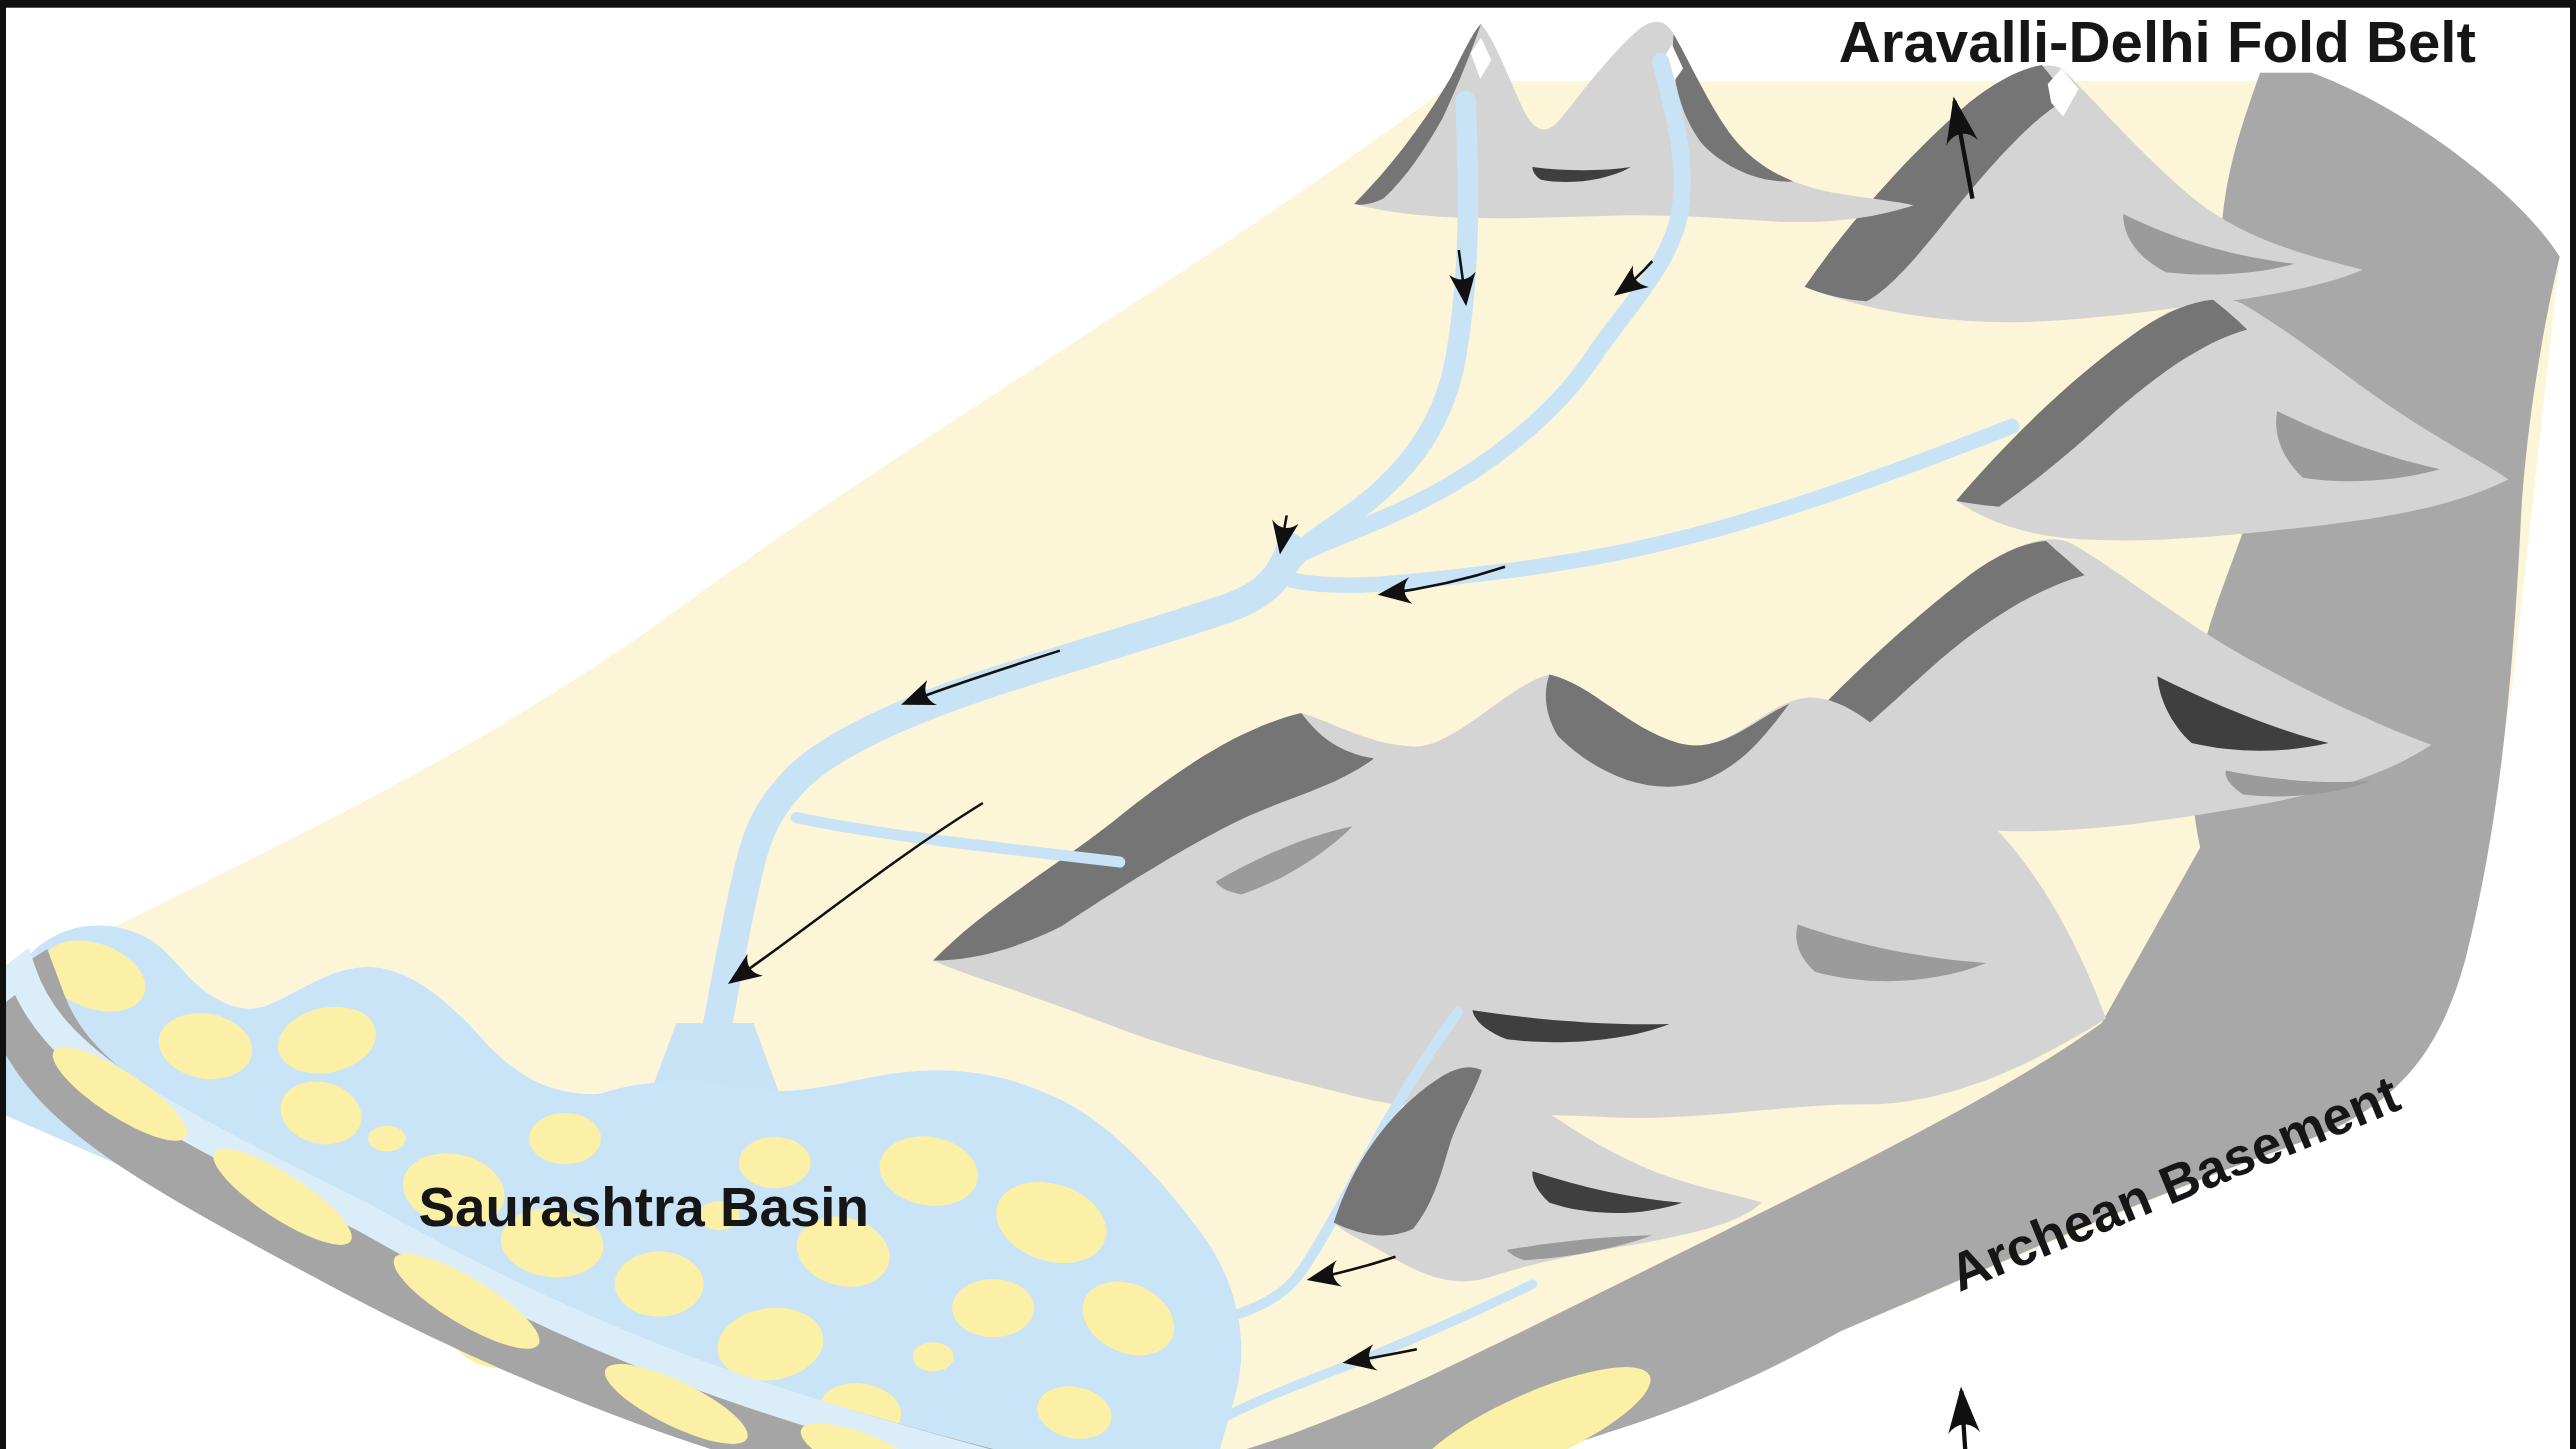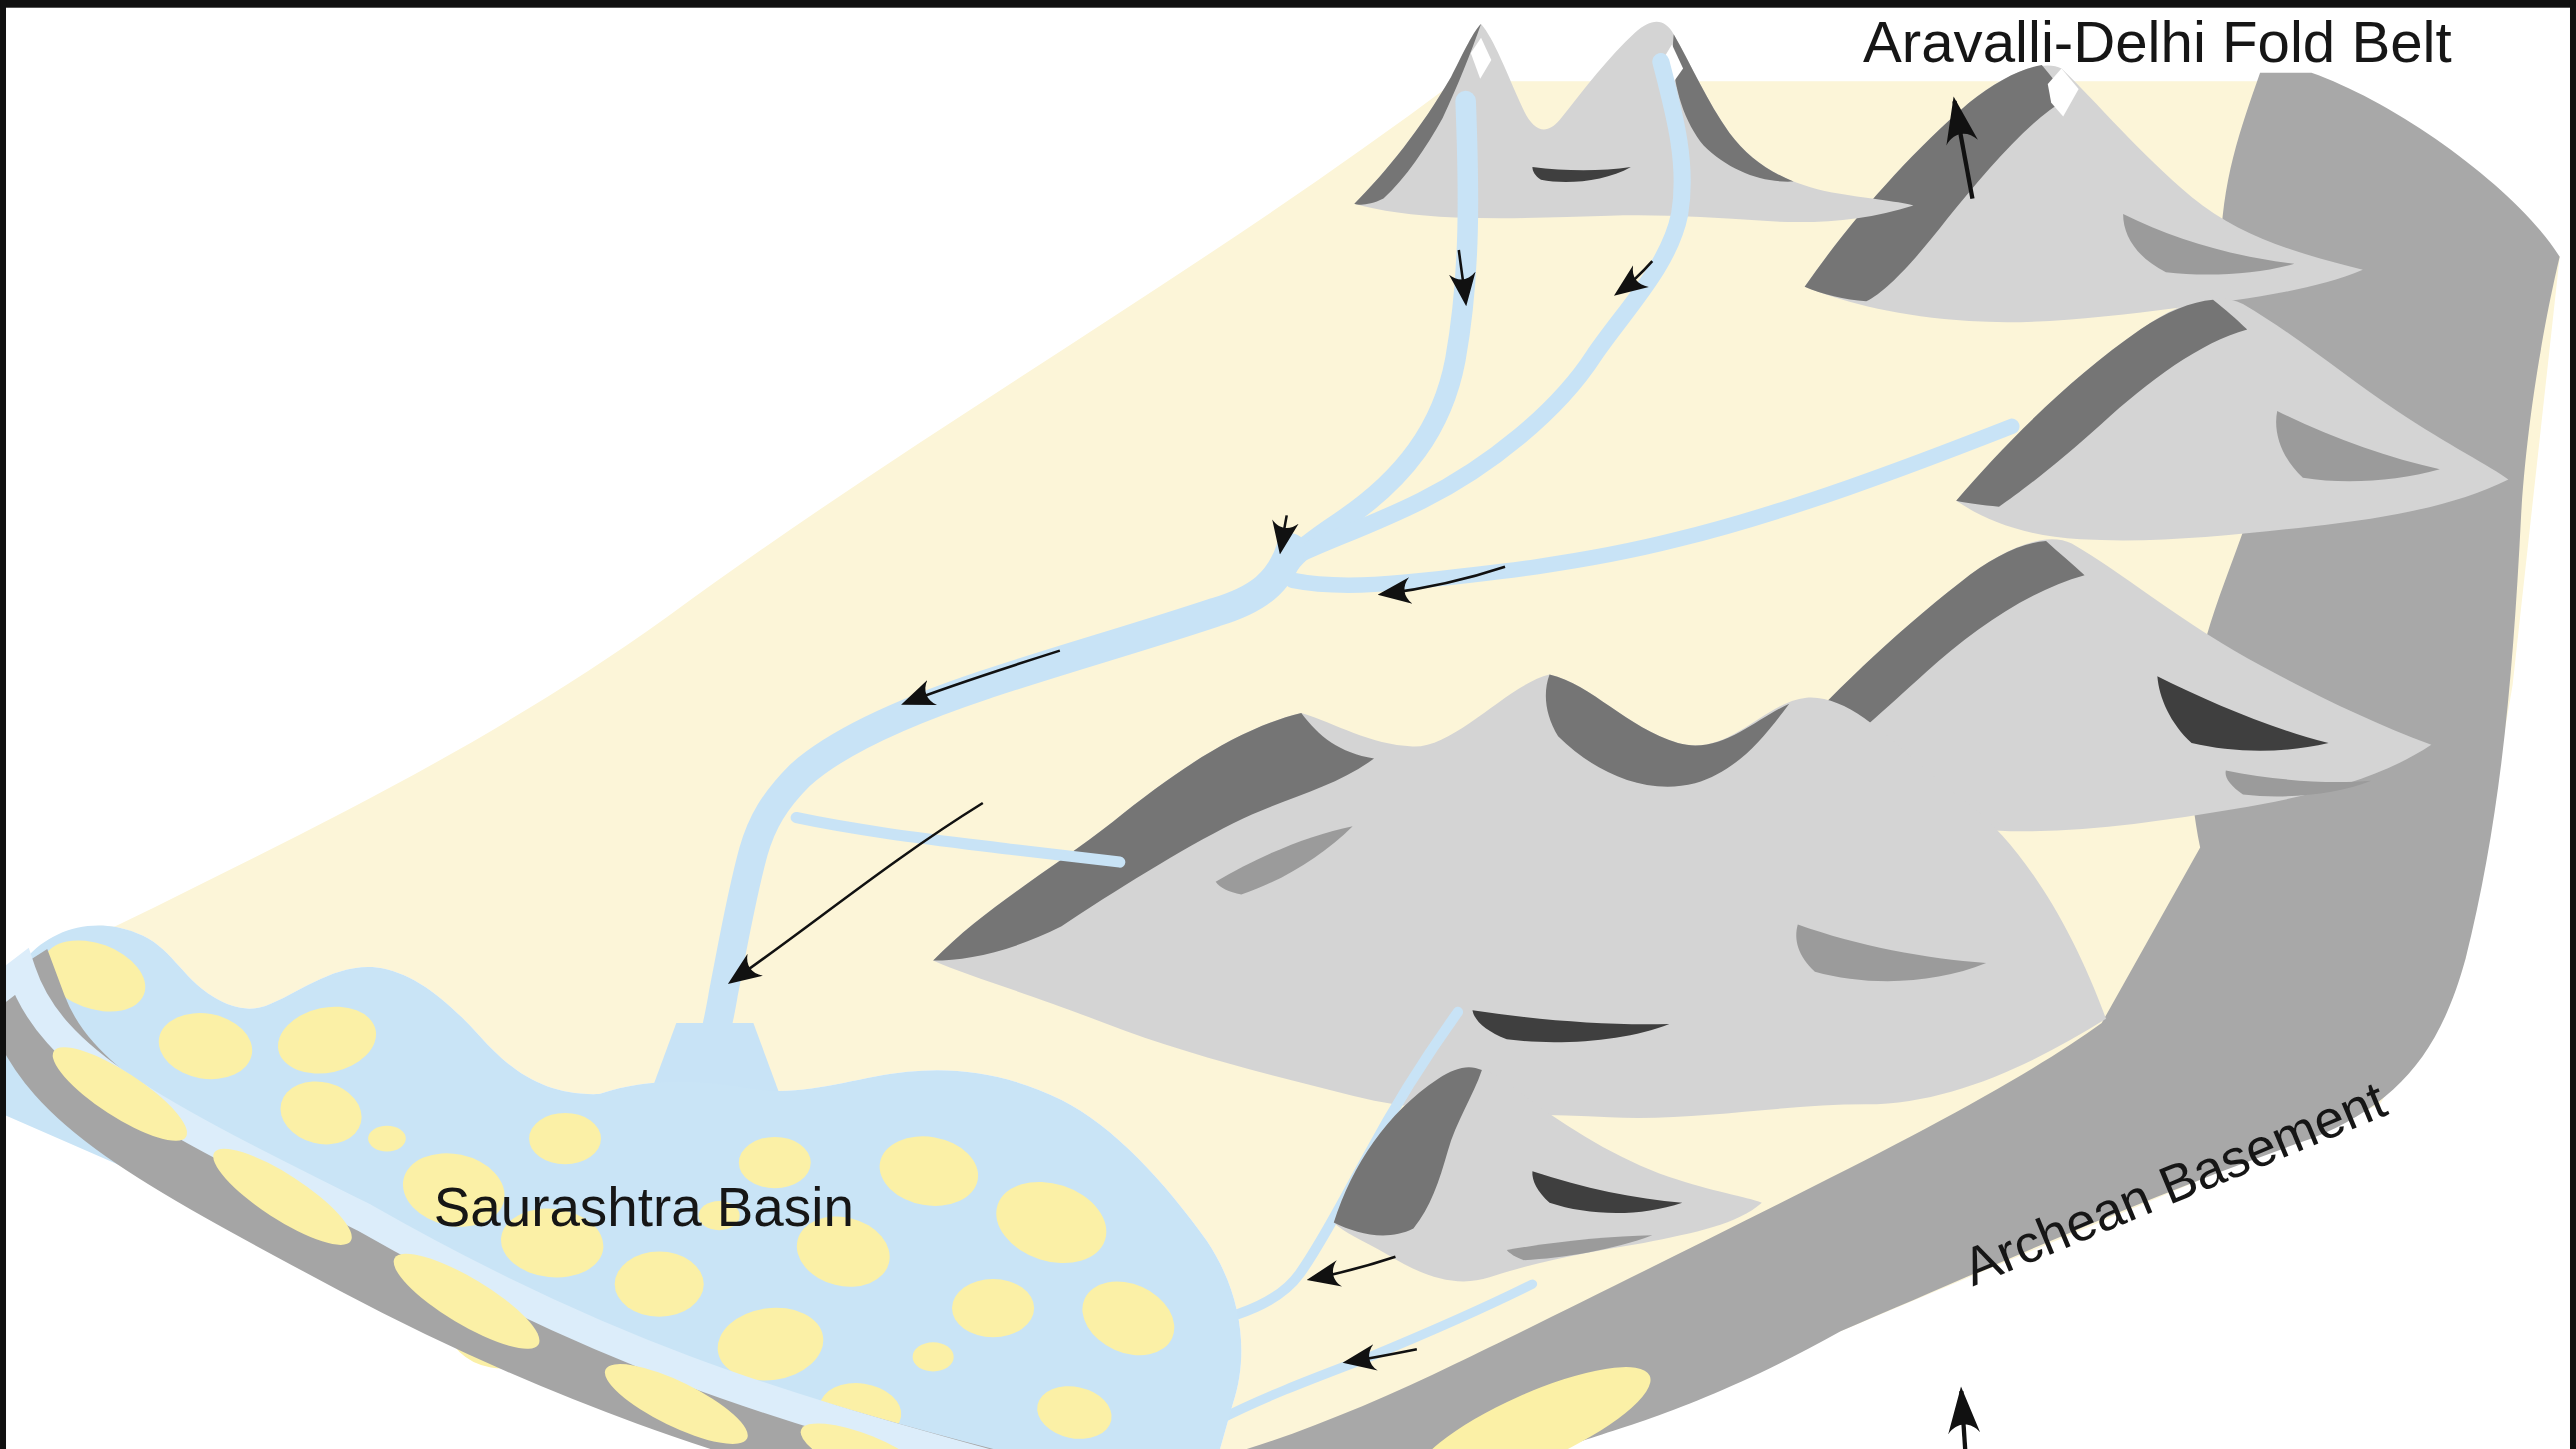--- a/index.html
+++ b/index.html
@@ -1,17 +1,17 @@
 <!DOCTYPE html>
 <html style="font-size:13.7px"><head>
 <meta charset="utf-8">
 <style>
   html,body{margin:0;padding:0;background:#ffffff;}
   body{font-family:"Liberation Sans", sans-serif;}
-  .stage{position:relative;width:100%;max-width:2576px;}
+  .stage{position:relative;width:100%;max-width:2576px;font-weight:bold;}
   svg{display:block;width:100%;height:auto;background:#ffffff;}
   
   .plain{fill:#FCF5D8;}
   .basement{fill:#A8A8A8;}
   .mtn-body{fill:#D4D4D4;}
   .mtn-mid{fill:#9B9B9B;}
   .mtn-dark{fill:#757575;}
   .mtn-darkest{fill:#3F3F3F;}
   .snow{fill:#FFFFFF;}
   .river{stroke:#C8E3F6;fill:none;stroke-linecap:round;stroke-linejoin:round;}

